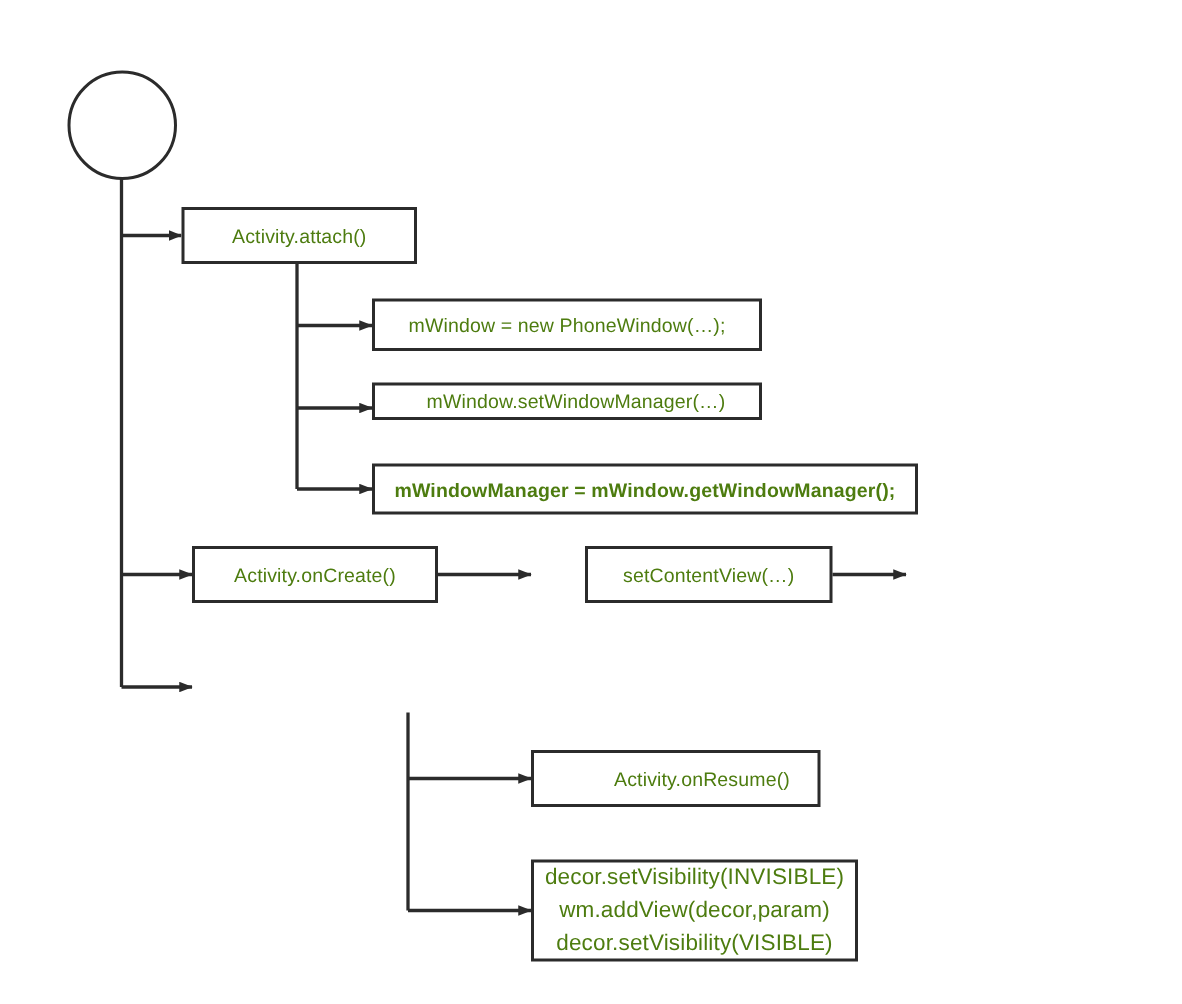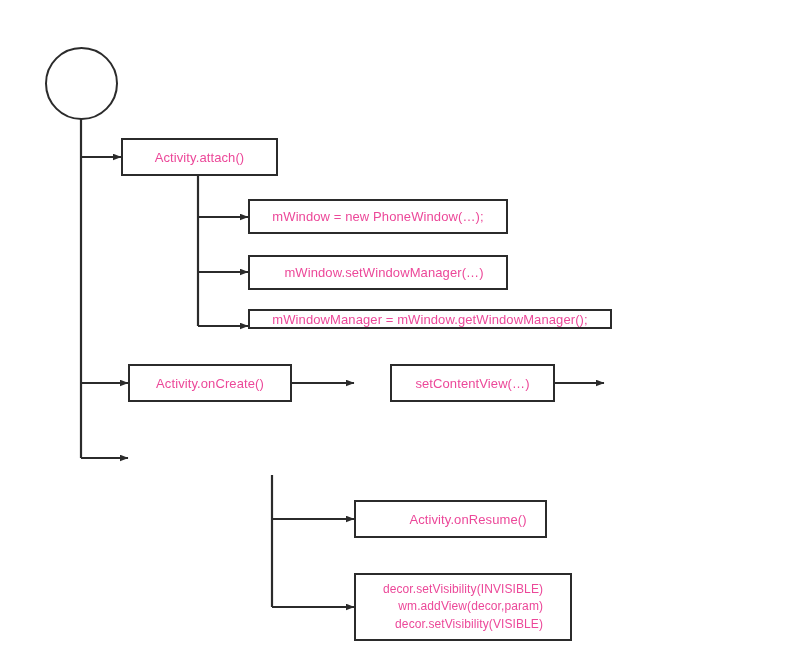--- a/index.html
+++ b/index.html
@@ -28,31 +28,31 @@
     display: block;
   }
   .node-box {
     position: absolute;
     box-sizing: border-box;
     background: #ffffff;
     border: 2px solid #2b2b2b;
     display: flex;
     align-items: center;
     justify-content: center;
-    text-align: right;
+    text-align: center;
     font-family: "Liberation Sans", sans-serif;
     font-size: 13px;
-    color: #ec4899;
+    color: #4d7c0f;
     line-height: 1.0;
     white-space: pre;
     letter-spacing: 0.1px;
   }
   .node-box.multiline {
     line-height: 1.45;
-    font-size: 12px;
+    font-size: 15px;
   }
   .start-node {
     position: absolute;
     box-sizing: border-box;
     border: 2px solid #2b2b2b;
     border-radius: 50%;
     background: #ffffff;
   }
 </style>
 </head>
@@ -91,23 +91,23 @@
       <path d="M 272 607 L 354 607" marker-end="url(#arrowhead)"></path>
     </g>
   </svg>
 
   <div class="start-node" style="left:45px; top:47px; width:73px; height:73px;"></div>
 
   <div class="node-box" style="left:121px; top:138px; width:157px; height:38px;">Activity.attach()</div>
 
   <div class="node-box" style="left:248px; top:199px; width:260px; height:35px;">mWindow = new PhoneWindow(…);</div>
 
-  <div class="node-box" style="left:248px; top:255px; width:260px; height:35px;padding-left:12px;">mWindow.setWindowManager(…)</div>
+  <div class="node-box" style="left:248px; top:255px; width:260px; height:25px;padding-left:12px;">mWindow.setWindowManager(…)</div>
 
-  <div class="node-box" style="left:248px; top:309px; width:364px; height:20px;">mWindowManager = mWindow.getWindowManager();</div>
+  <div class="node-box" style="left:248px; top:309px; width:364px; height:34px;font-weight:bold;">mWindowManager = mWindow.getWindowManager();</div>
 
   <div class="node-box" style="left:128px; top:364px; width:164px; height:38px;">Activity.onCreate()</div>
 
   <div class="node-box" style="left:354px; top:364px; width:165px; height:38px;margin-left:36px;">setContentView(…)</div>
 
 
 
   <div class="node-box" style="left:354px; top:500px; width:193px; height:38px;padding-left:35px;">Activity.onResume()</div>
 
   <div class="node-box multiline" style="left:354px; top:573px; width:218px; height:68px;">decor.setVisibility(INVISIBLE)

